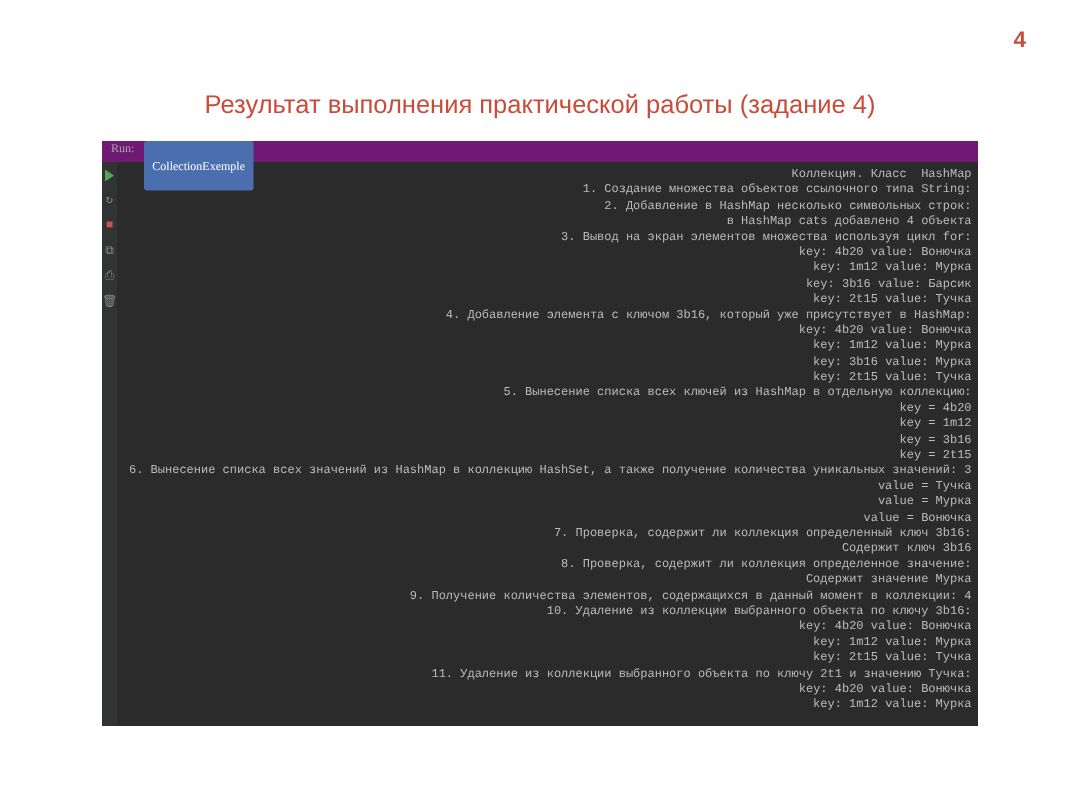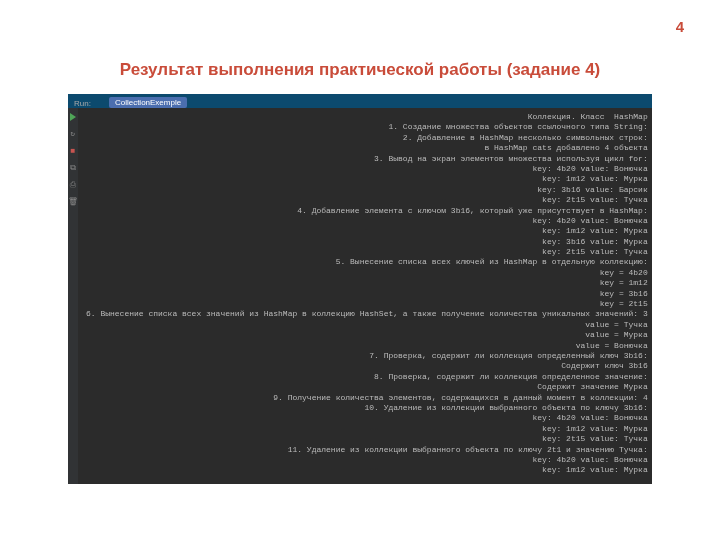--- a/index.html
+++ b/index.html
@@ -15,56 +15,55 @@
     position: absolute;
     top: 18px;
     right: 36px;
     color: #c94c3a;
     font-size: 15px;
     font-weight: bold;
   }
   .title {
     color: #c94c3a;
     font-size: 17px;
-    font-weight: bold;
+    font-weight: normal;
     text-align: center;
     margin-top: 60px;
     margin-bottom: 14px;
   }
   .ide-panel {
     width: 584px;
     margin: 0 auto;
     background: #2b2b2b;
     font-family: Consolas, "Courier New", monospace;
     font-size: 8px;
     line-height: 1.3;
     color: #bbbbbb;
     display: flex;
   }
   .ide-top {
     width: 584px;
     margin: 0 auto;
-    background: #0c4a6e;
+    background: #701a75;
     height: 14px;
     display: flex;
-    align-items: flex-end;
+    align-items: flex-start;
     padding-left: 6px;
-    font-family: Liberation Sans, sans-serif;
+    font-family: Liberation Serif, serif;
     font-size: 8px;
     color: #bbbbbb;
     gap: 6px;
   }
   .run-label { color: #a8a8a8; }
   .tab {
     background: #4b6eaf;
     color: #fff;
-    padding: 1px 6px;
+    padding: 12px 6px;
     border-radius: 2px;
     font-size: 8px;
-    margin-left: 12px;
   }
   .gutter {
     width: 16px;
     background: #313335;
     display: flex;
     flex-direction: column;
     align-items: center;
     padding-top: 4px;
     gap: 7px;
   }

